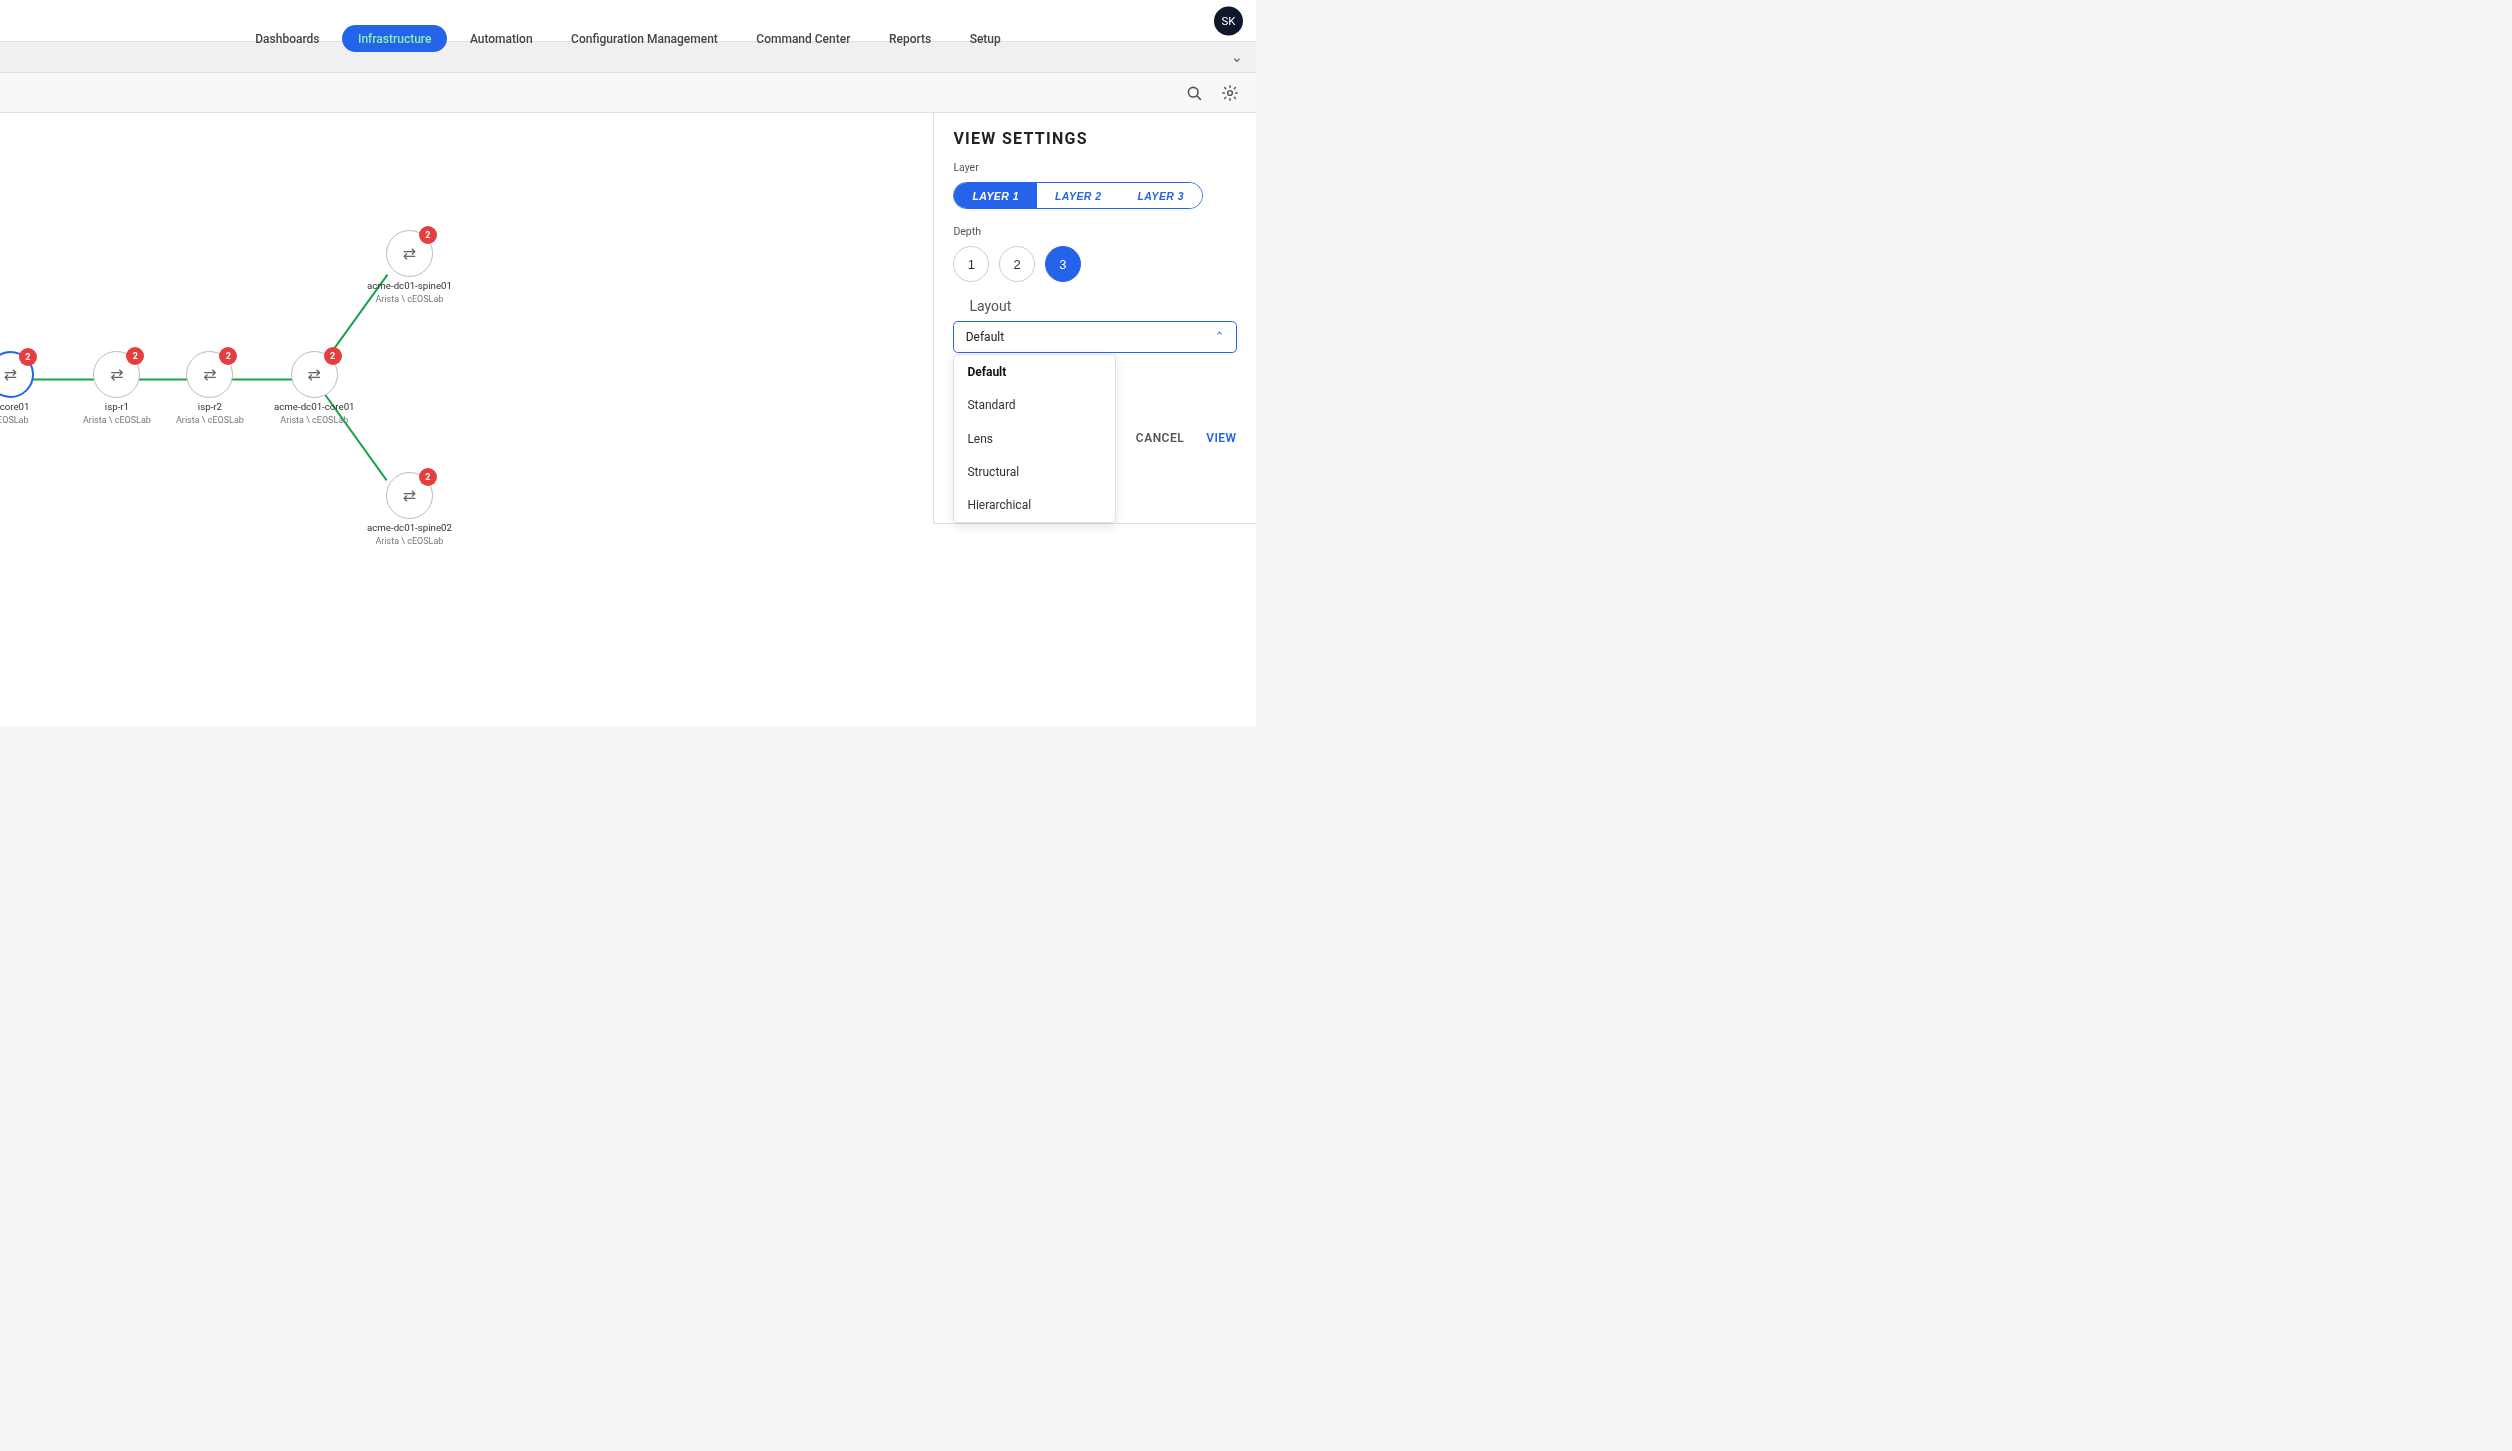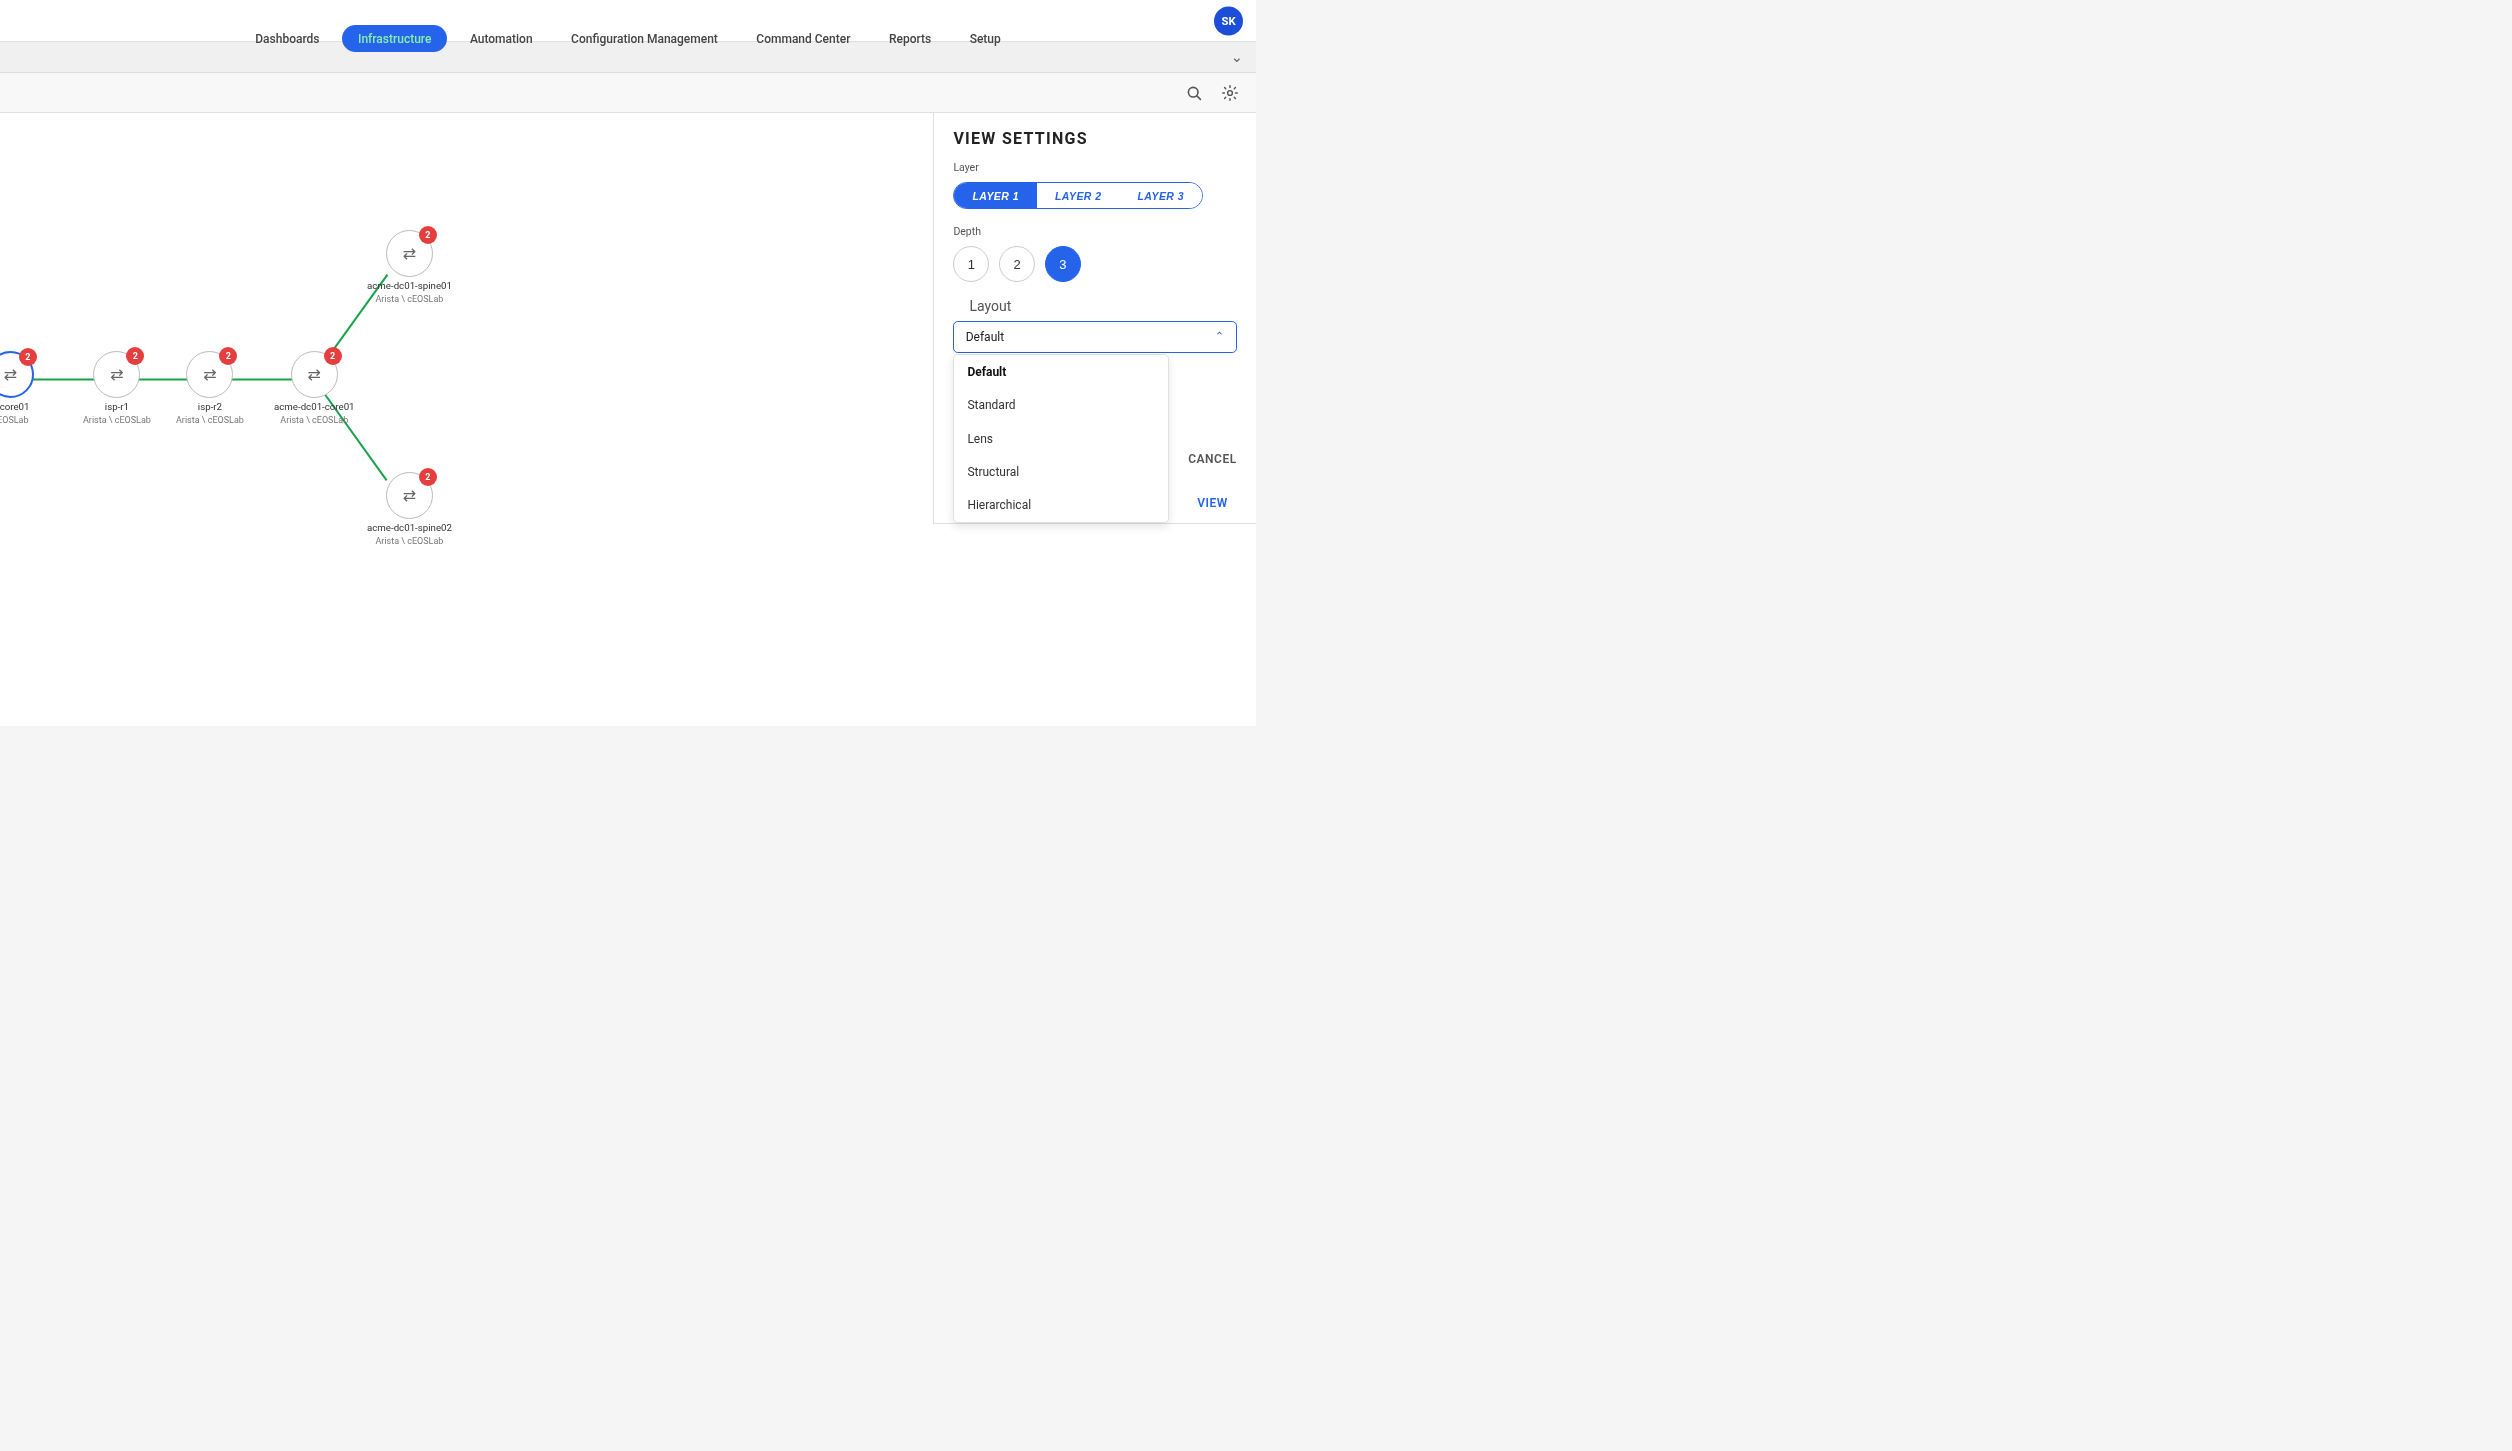--- a/index.html
+++ b/index.html
@@ -43,27 +43,27 @@
       color: #86efac;
     }
     .nav-avatar {
       position: absolute;
       right: 13px;
       top: 50%;
       transform: translateY(-50%);
       width: 29px;
       height: 29px;
       border-radius: 50%;
-      background: #1d4ed8;
+      background: #0f172a;
       color: white;
       display: flex;
       align-items: center;
       justify-content: center;
       font-size: 11.3px;
-      font-weight: 700;
+      font-weight: 400;
       cursor: pointer;
     }
 
     
     .subheader {
       background: #f0f0f0;
       height: 31px;
       display: flex;
       align-items: center;
       justify-content: flex-end;
@@ -288,23 +288,22 @@
       color: #333;
       cursor: pointer;
     }
     .dropdown-item.selected { font-weight: 700; color: #111; }
 
     
     .panel-actions {
       display: flex;
       align-items: center;
       justify-content: flex-end;
-      gap: 30px;
+      gap: 22px;
       padding: 13px 0 13px 0;
-      flex-direction: column;
     }
     .cancel-btn {
       font-size: 12px;
       font-weight: 600;
       color: #555;
       cursor: pointer;
       letter-spacing: 0.04em;
     }
     .apply-btn {
       font-size: 12px;

